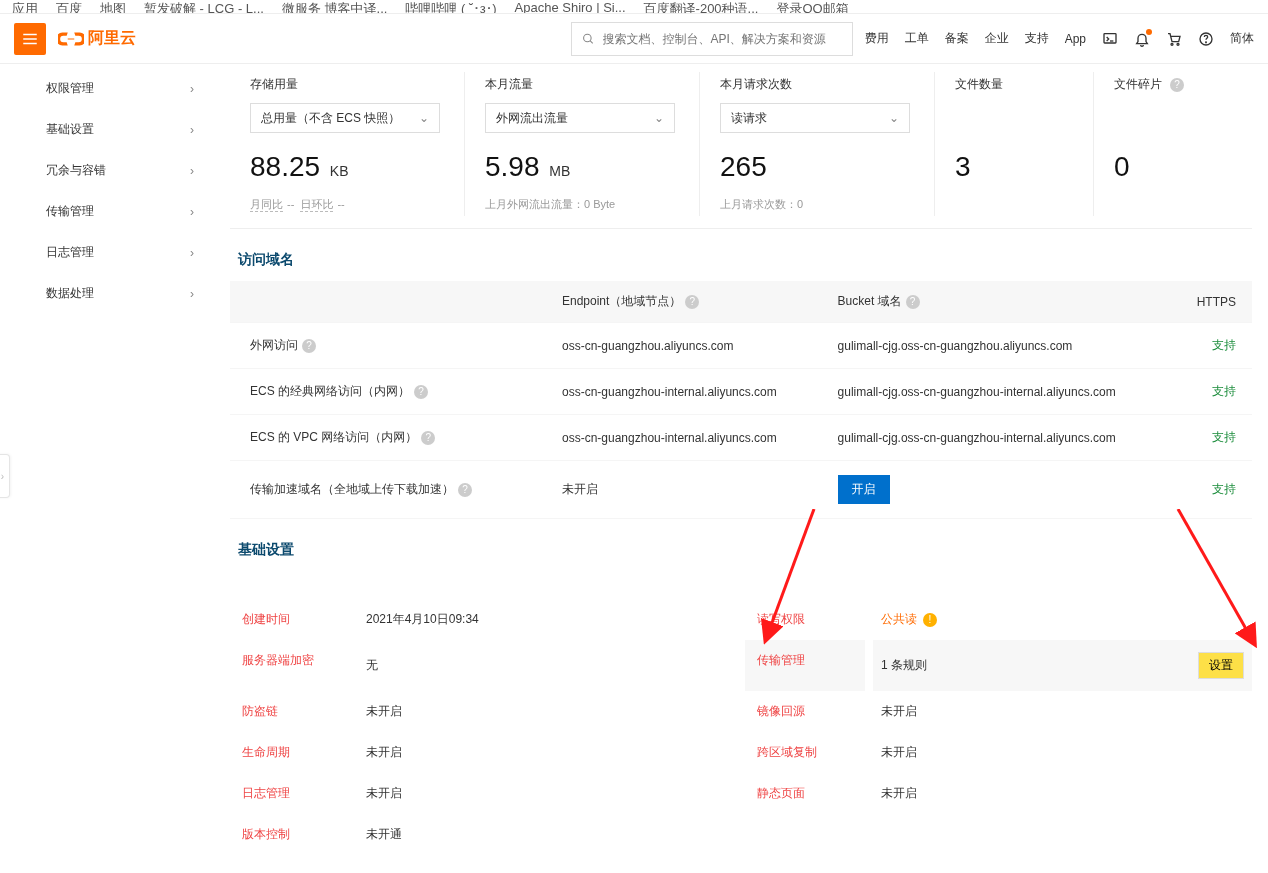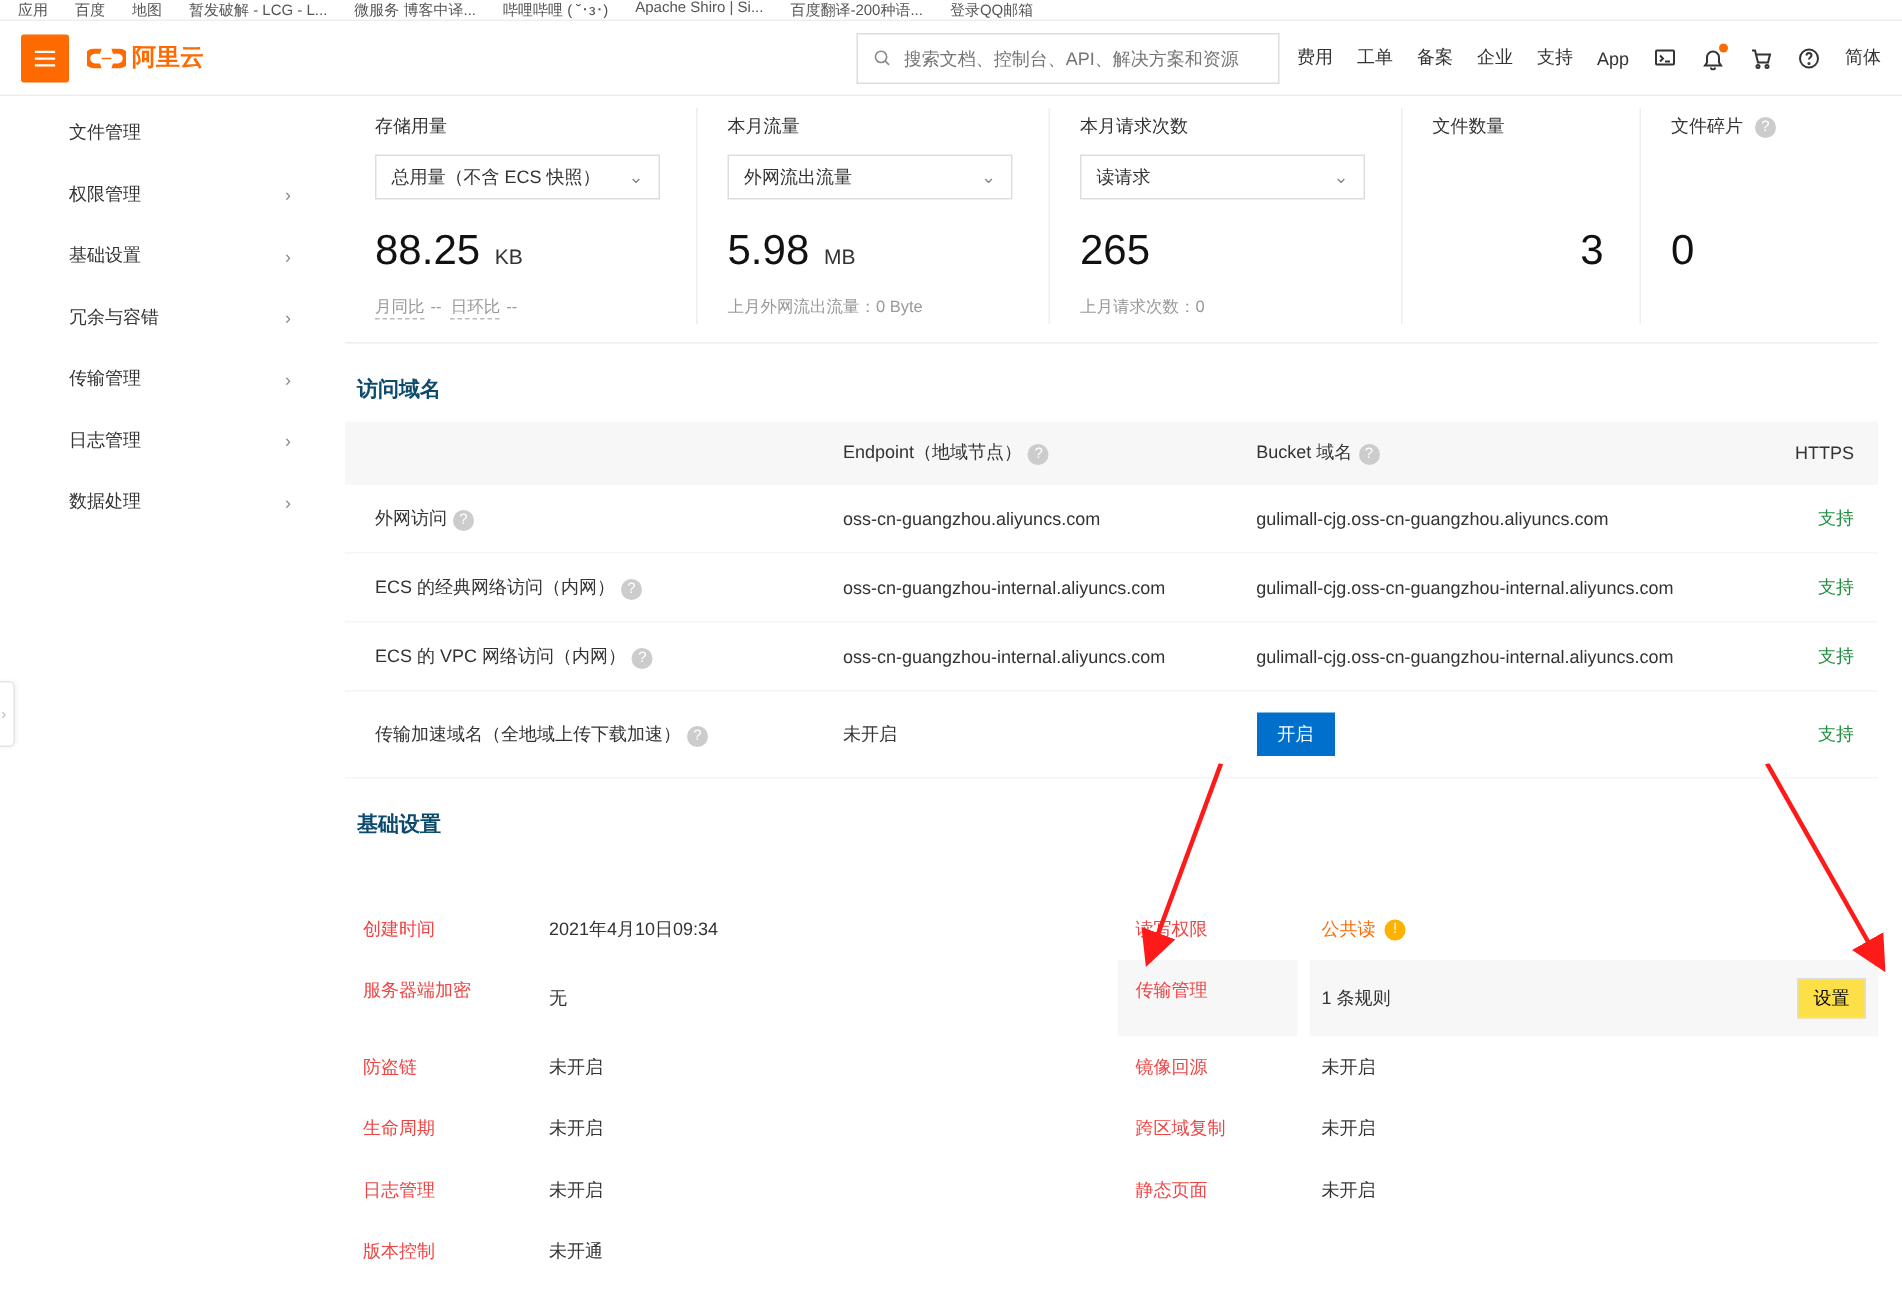--- a/index.html
+++ b/index.html
@@ -1,17 +1,17 @@
 <!DOCTYPE html>
 <html><head>
 <meta charset="utf-8">
 <style>
 * { margin: 0; padding: 0; box-sizing: border-box; font-family: -apple-system, BlinkMacSystemFont, "Segoe UI", "PingFang SC", "Microsoft YaHei", sans-serif; }
 body { font-size: 12px; color: #333; background: #fff; }
-.browser-bookmarks { height: 14px; padding: 0 12px; display: flex; gap: 18px; align-items: flex-start; font-size: 10px; color: #555; overflow: hidden; white-space: nowrap; border-bottom: 1px solid #eee; }
+.browser-bookmarks { height: 14px; padding: 0 12px; display: flex; gap: 18px; align-items: flex-start; font-size: 13px; color: #555; overflow: hidden; white-space: nowrap; border-bottom: 1px solid #eee; }
 .browser-bookmarks .bm { display: flex; align-items: center; gap: 4px; }
 .header { height: 50px; display: flex; align-items: center; padding: 0 14px; border-bottom: 1px solid #eee; gap: 12px; }
 .hamburger { width: 32px; height: 32px; background: #ff6a00; display: flex; align-items: center; justify-content: center; cursor: pointer; border-radius: 2px;}
 .hamburger svg { stroke: #fff; }
 .logo { color: #ff6a00; font-size: 16px; font-weight: bold; display: flex; align-items: center; gap: 4px; }
 .logo-mark { display:inline-block; width:26px; height:20px; }
 .spacer { flex: 1; }
 .search-box { display: flex; align-items: center; border: 1px solid #ddd; height: 34px; width: 282px; padding: 0 10px; color: #888; gap:8px;}
 .search-box input { border:none; outline:none; font-size:12px; width:100%; color:#333;}
 .top-nav { display: flex; align-items: center; gap: 16px; font-size: 12px; color: #333; }
@@ -146,23 +146,20 @@
       </span>
     <span class="lnk">简体</span>
   </div>
 </div>
 
 <div class="main" style="position:relative;">
   <div class="expand-tab">›</div>
 
   <div class="sidebar">
     <div class="sidebar-item">
-        <span>文件管理</span>
-      </div>
-    <div class="sidebar-item">
         <span>权限管理</span>
         <span class="chev">›</span>
       </div>
     <div class="sidebar-item">
         <span>基础设置</span>
         <span class="chev">›</span>
       </div>
     <div class="sidebar-item">
         <span>冗余与容错</span>
         <span class="chev">›</span>
@@ -204,21 +201,21 @@
       </div>
       <div class="stat-card">
         <div class="stat-title">本月请求次数</div>
         <div class="stat-select">
             <span>读请求</span>
             <span class="chev">⌄</span>
           </div>
         <div class="stat-value">265</div>
         <div class="stat-sub"><span>上月请求次数：</span><span>0</span></div>
       </div>
-      <div class="stat-card" style="flex:0.6;text-align:right;">
+      <div class="stat-card" style="flex:0.6;">
         <div class="stat-title">文件数量</div>
         <div style="height:48px;"></div>
         <div class="stat-value">3</div>
       </div>
       <div class="stat-card" style="flex:0.6;">
         <div class="stat-title">
             <span>文件碎片</span>
             <span class="q-icon">?</span>
           </div>
         <div style="height:48px;"></div>

